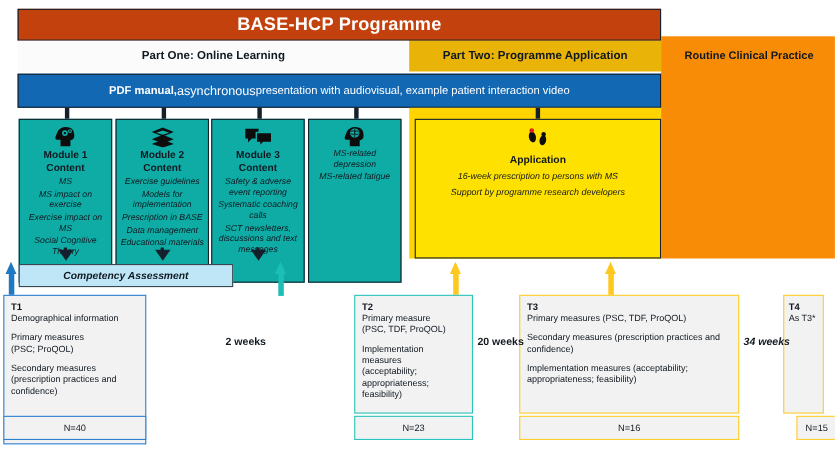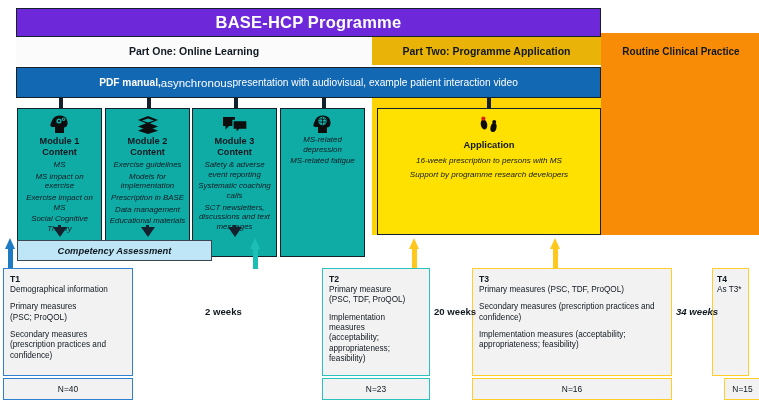--- a/index.html
+++ b/index.html
@@ -6,21 +6,21 @@
   body{
     width:759px;height:413px;position:relative;overflow:hidden;
     font-family:"Liberation Sans", sans-serif;
     color:#101820;
   }
   .canvas{position:absolute;left:0;top:0;width:759px;height:413px;}
 
   
   .title-bar{
     position:absolute;left:16px;top:8px;width:585px;height:29px;
-    background:#6d28d9;border:1.6px solid #14202b;
+    background:#c2410c;border:1.6px solid #14202b;
     display:flex;align-items:center;justify-content:center;
     color:#ffffff;font-weight:bold;font-size:16.5px;letter-spacing:.2px;
     box-sizing:border-box;
   }
   .partone{
     position:absolute;left:16px;top:37px;width:356px;height:28px;
     background:#FBFBFB;
     display:flex;align-items:center;justify-content:center;
     font-weight:bold;font-size:10.5px;box-sizing:border-box;
   }
@@ -251,21 +251,21 @@
   </div>
   <div class="uparrow" style="left:409px;top:238px;">
     <div class="head" style="border-bottom:11px solid #FFC81E;"></div>
     <div class="stem" style="background:#FFC81E;"></div>
   </div>
   <div class="uparrow" style="left:550px;top:238px;">
     <div class="head" style="border-bottom:11px solid #FFC81E;"></div>
     <div class="stem" style="background:#FFC81E;"></div>
   </div>
 
-  <div class="tp" style="left:3px;top:268px;width:130px;height:108px;border-color:#2E7FD0;">
+  <div class="tp" style="left:3px;top:268px;width:130px;height:136px;border-color:#2E7FD0;">
     <div class="tlab">T1</div>
     <p>Demographical information</p>
     <p style="white-space:pre-line;">Primary measures
 (PSC; ProQOL)</p>
     <p style="white-space:pre-line;">Secondary measures
 (prescription practices and confidence)</p>
   </div>
   <div class="nbox" style="left:3px;top:378px;width:130px;height:22px;border-color:#2E7FD0;">
     <span>N=40</span>
   </div>

